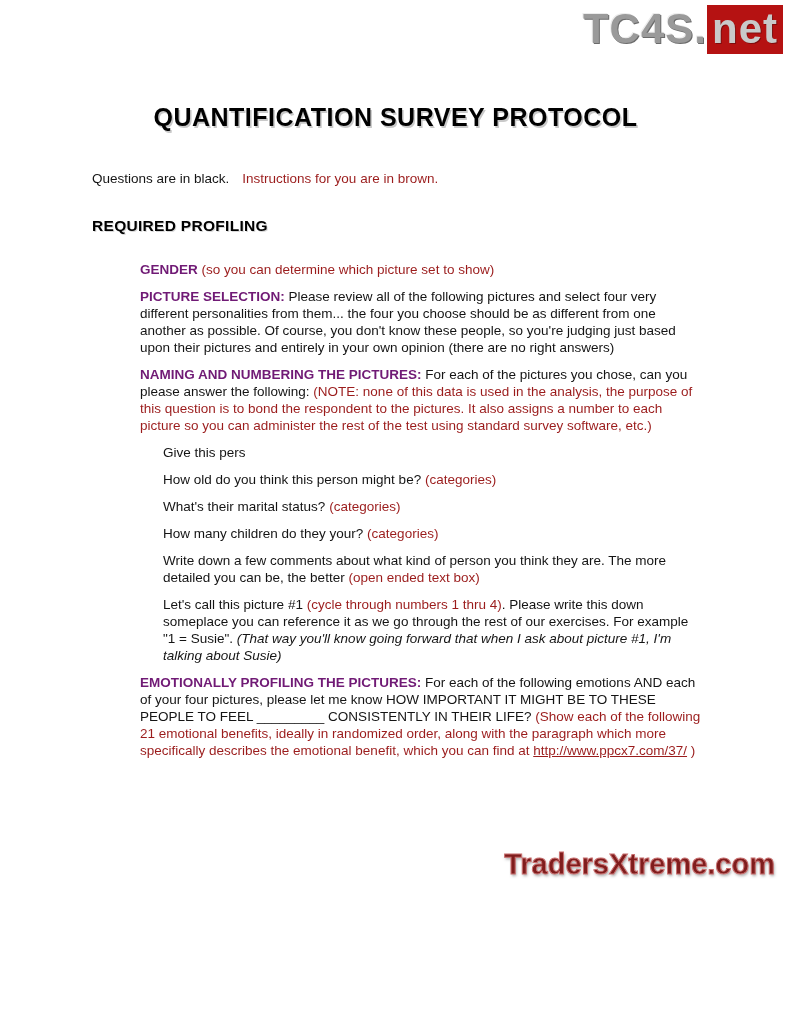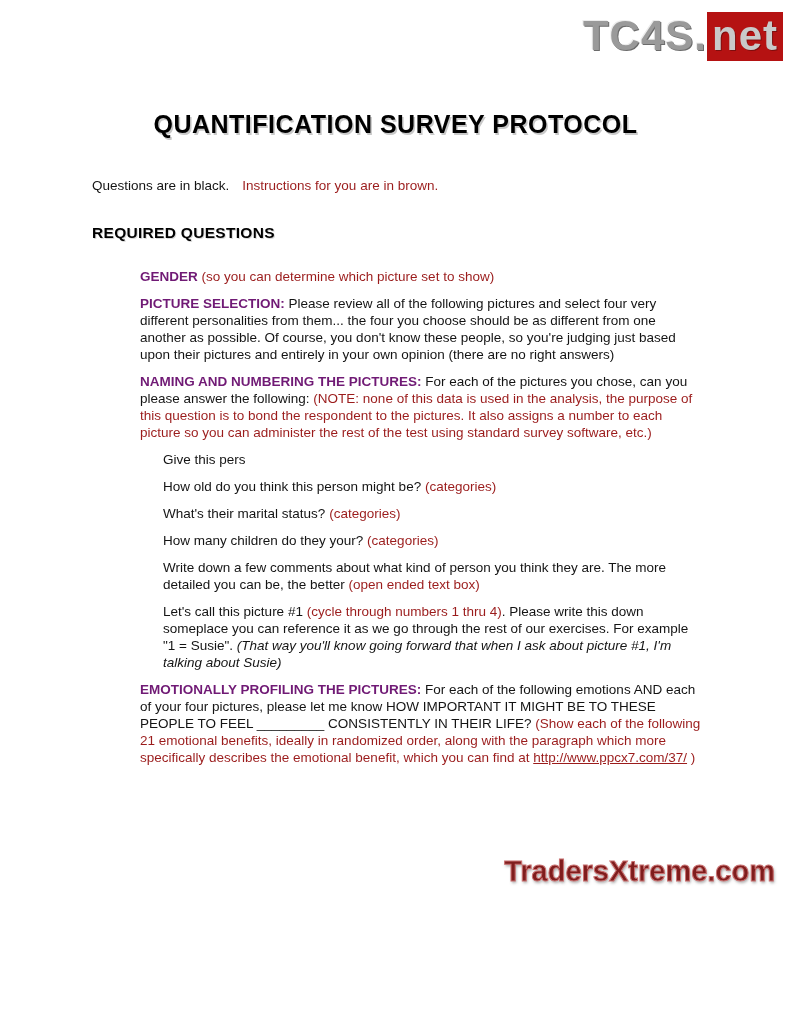--- a/index.html
+++ b/index.html
@@ -1,18 +1,18 @@
 <!DOCTYPE html>
 <html><head>
 <meta charset="utf-8">
 <style>
   * { margin:0; padding:0; box-sizing:border-box; }
   html, body { background:#ffffff; }
   .page {
-    position:relative; width:791px; height:884px; margin:12px auto;
+    position:relative; width:791px; height:884px; margin:5px auto;
     background:#ffffff; overflow:hidden;
     font-family:"Liberation Sans", sans-serif; color:#111111;
   }
   
   .logo {
     position:absolute; top:0px; right:8px;
     font-weight:bold; font-size:42px; letter-spacing:1px;
     color:#9a9a9a;
     text-shadow:1px 1px 0 #6b6b6b, -1px -1px 0 #ececec;
     white-space:nowrap;
@@ -64,21 +64,21 @@
   <div class="logo"><span>TC4S</span><span>.</span><span class="logo-net">net</span></div>
 
   <h1 class="title">
       <span style="display:block;">QUANTIFICATION SURVEY PROTOCOL</span>
     </h1>
 
   <div class="content">
 
     <p class="legend"><span>Questions are in black.</span><span class="brown">Instructions for you are in brown.</span></p>
 
-    <h2 class="section-heading">REQUIRED QUESTIONS</h2>
+    <h2 class="section-heading">REQUIRED PROFILING</h2>
 
     <p class="para first"><span class="lbl">GENDER </span><span class="brown">(so you can determine which picture set to show)</span></p>
 
     <p class="para"><span class="lbl">PICTURE SELECTION:</span><span> Please review all of the following pictures and select four very different personalities from them... the four you choose should be as different from one another as possible.  Of course, you don't know these people, so you're judging just based upon their pictures and entirely in your own opinion (there are no right answers)</span></p>
 
     <p class="para"><span class="lbl">NAMING AND NUMBERING THE PICTURES:</span><span> For each of the pictures you chose, can you please answer the following: </span><span class="brown">(NOTE: none of this data is used in the analysis, the purpose of this question is to bond the respondent to the pictures.  It also assigns a number to each picture so you can administer the rest of the test using standard survey software, etc.)</span></p>
 
     <p class="sub"><span>Give this pers</span></p>
 
     <p class="sub"><span>How old do you think this person might be? </span><span class="brown">(categories)</span></p>

